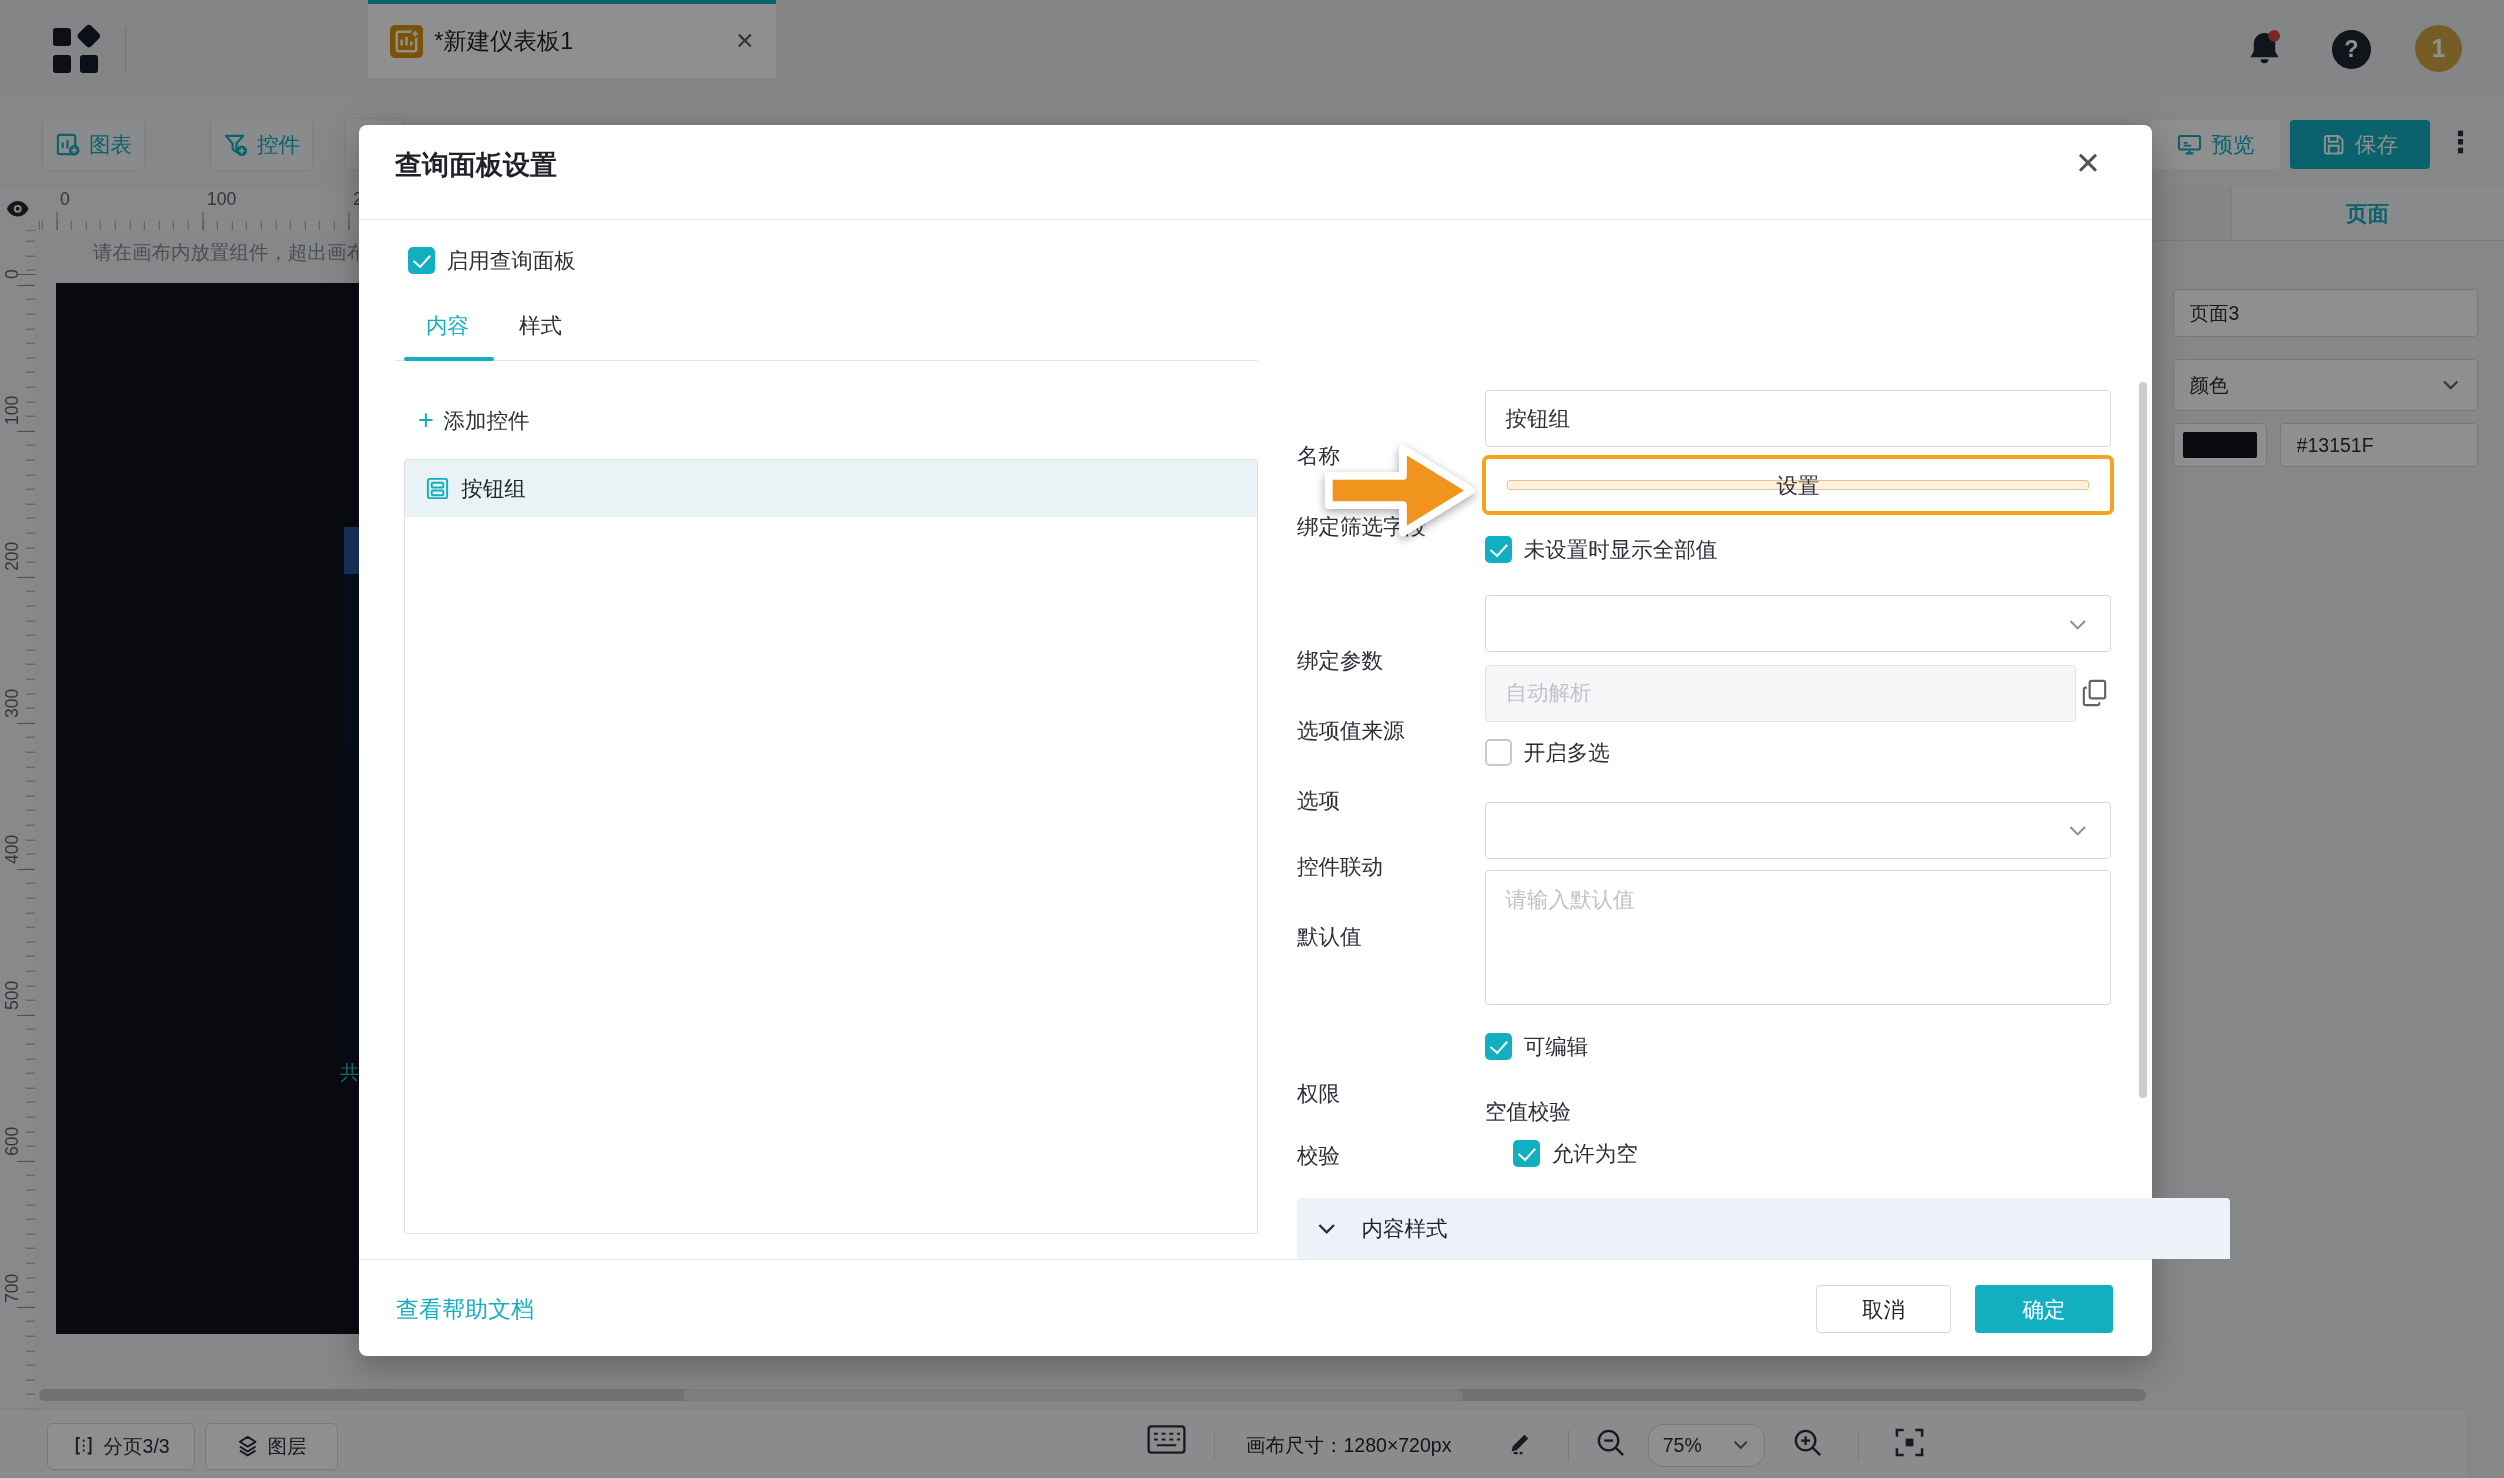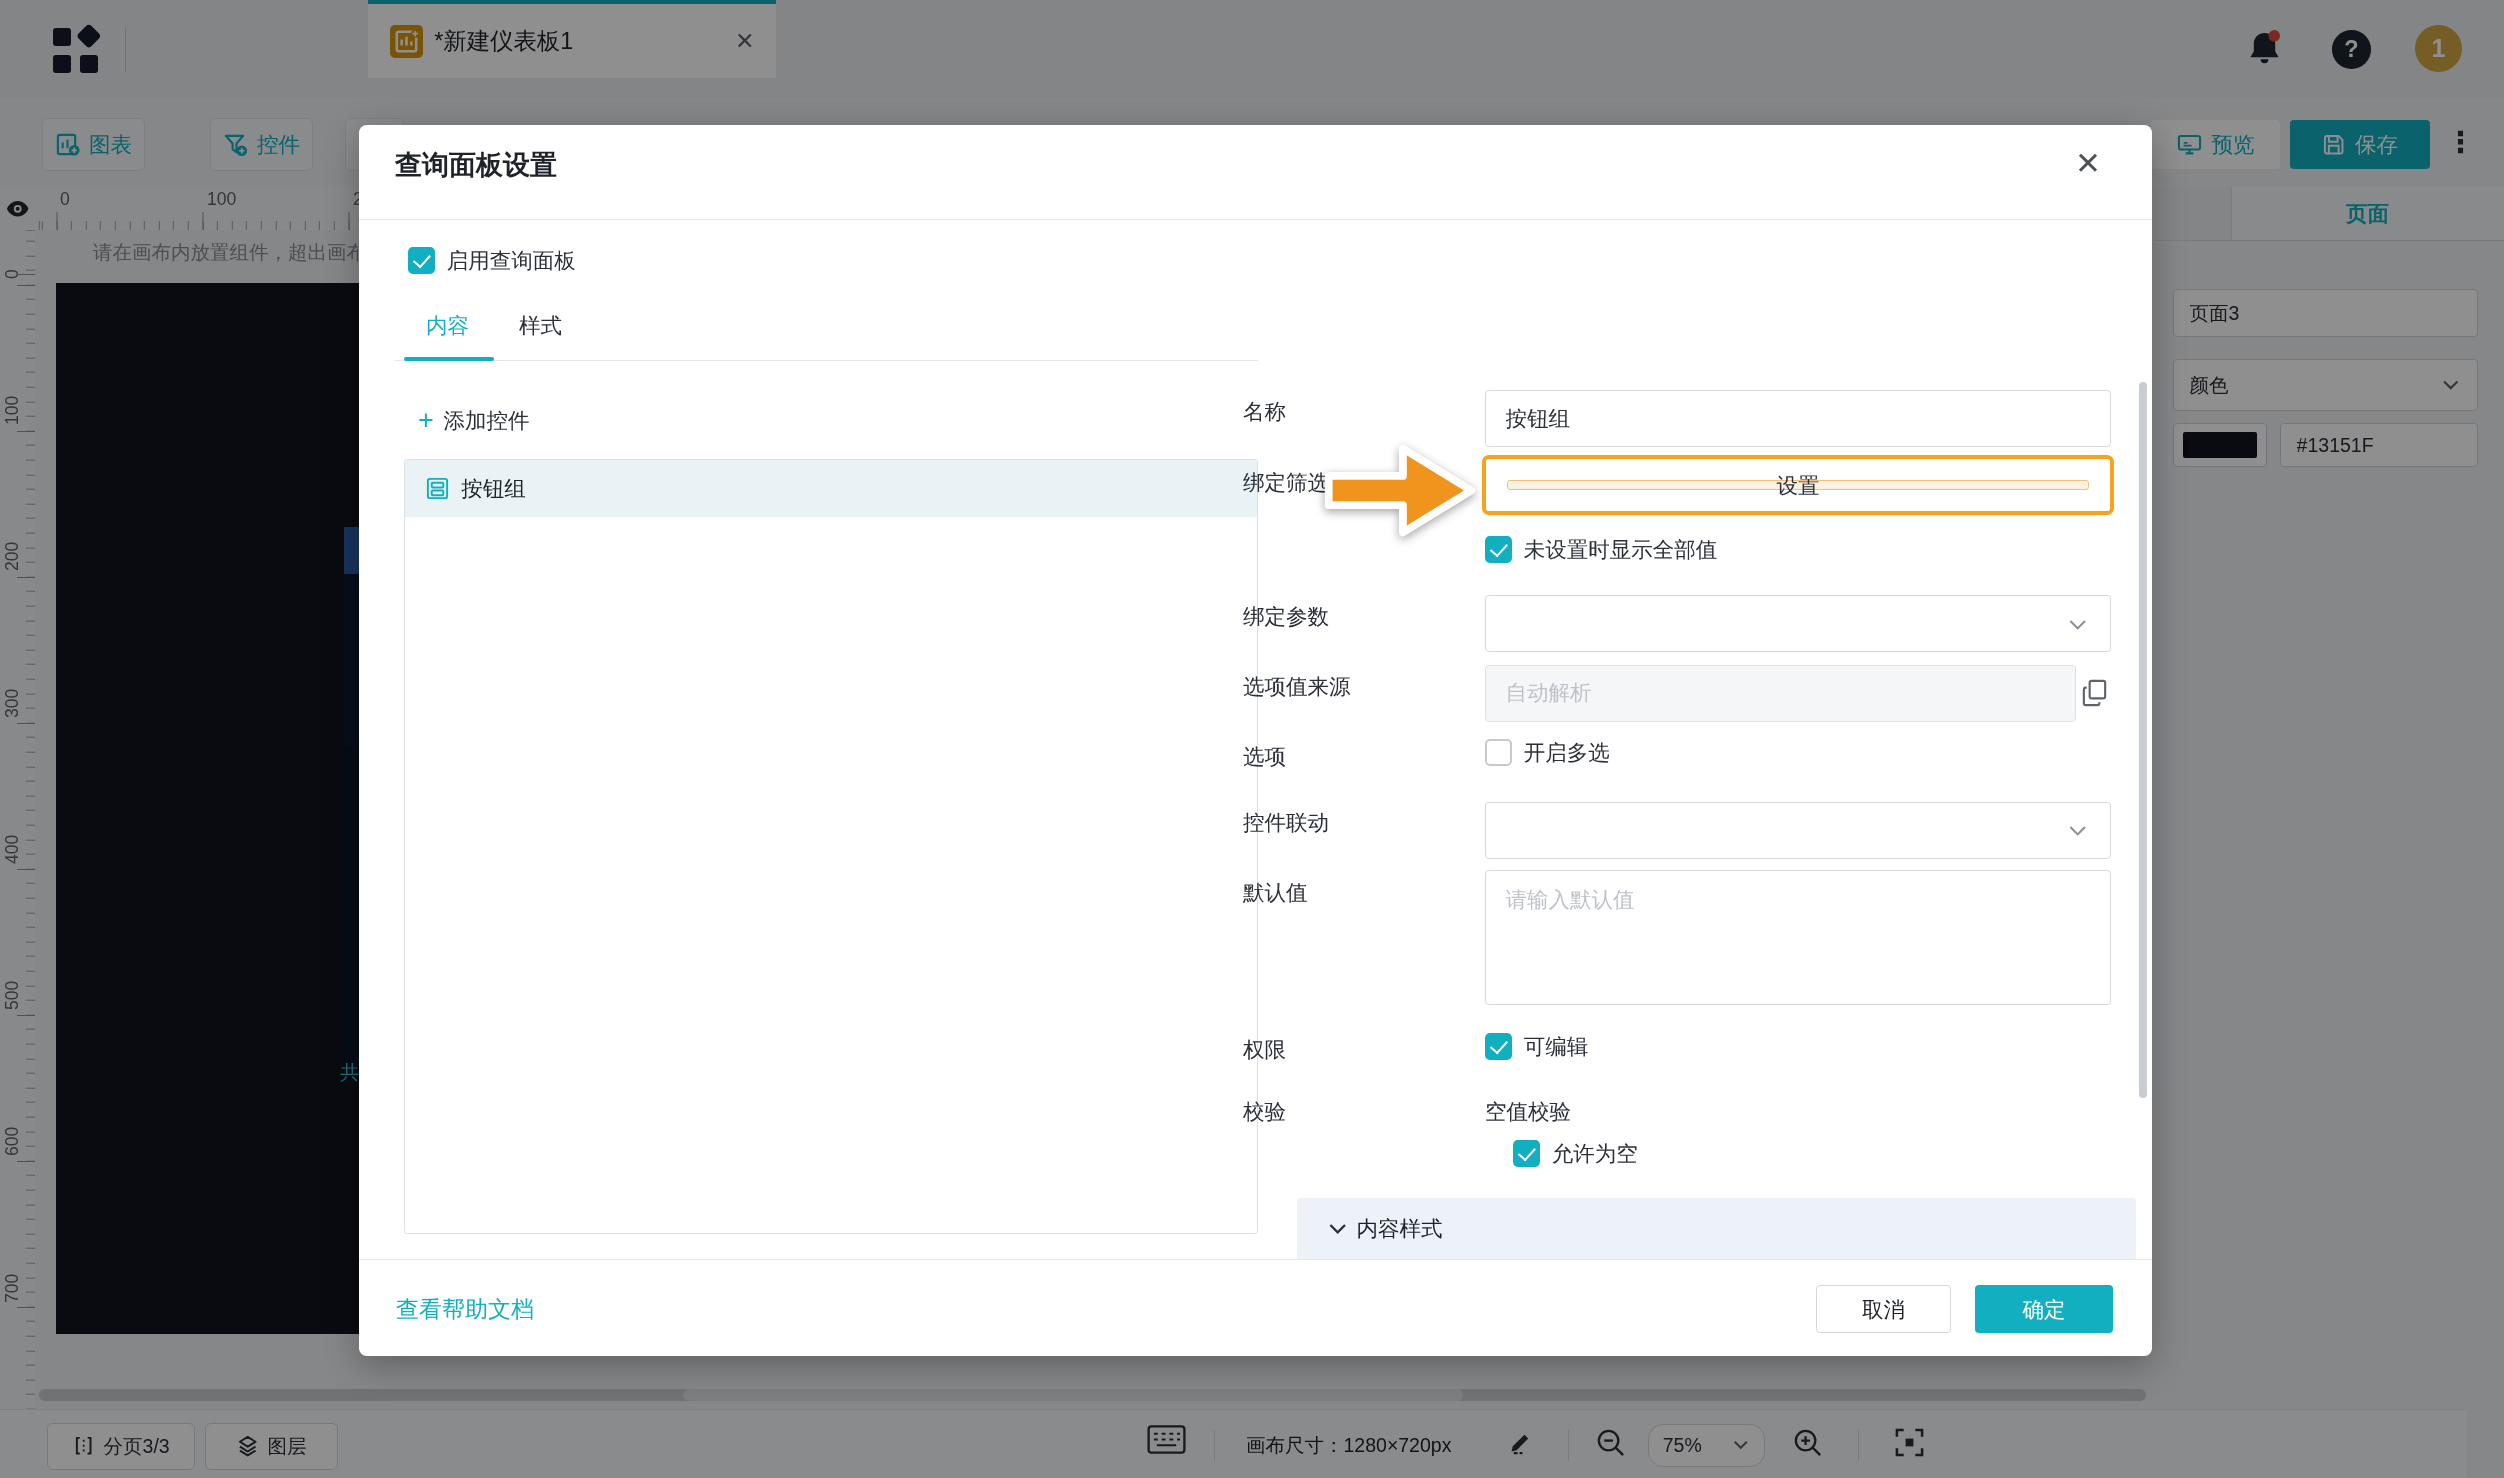--- a/index.html
+++ b/index.html
@@ -68,30 +68,30 @@
   .cb{width:27px;height:27px;border-radius:4.9px;box-sizing:border-box;flex:none;position:relative;}
   .cb.on{background:#12AFC0;}
   .cb.on::after{content:"";position:absolute;left:8.8px;top:3.9px;width:7.8px;height:13.7px;
     border:solid #fff;border-width:0 2.9px 2.9px 0;transform:rotate(42deg);}
   .cb.off{background:#fff;border:2px solid #C6C9CE;}
   .tab-txt{font-size:21.5px;}
   .listbox{position:absolute;left:45px;top:334px;width:854px;height:775px;background:#fff;
     border:1px solid #DEE0E3;border-radius:2.9px;box-sizing:border-box;}
   .list-item{height:57px;background:#E9F3F5;display:flex;align-items:center;gap:11.7px;padding:0 19.5px;
     font-size:21.5px;color:#1F2329;}
-  .frm-lbl{position:absolute;left:884px;font-size:21.5px;color:#2B2F38;white-space:nowrap;}
+  .frm-lbl{position:absolute;left:938px;font-size:21.5px;color:#2B2F38;white-space:nowrap;margin-top:44px;}
   .ipt{position:absolute;box-sizing:border-box;border:1px solid #D6D8DB;border-radius:3.9px;background:#fff;
     font-size:21.5px;color:#2B2F38;padding:0 19.5px;font-family:inherit;outline:none;}
   .ipt::placeholder,textarea.ipt::placeholder{color:#BFC3C9;}
   .ipt.dis{background:#F5F6F8;border-color:#DFE1E5;}
   .sel-chev{position:absolute;color:#8A8F99;}
   .cbrow{position:absolute;display:flex;align-items:center;gap:11.7px;}
   .cbrow .t{font-size:21.5px;color:#2B2F38;}
-  .style-sec{position:absolute;left:938px;top:1073px;width:839px;height:61px;background:#EDF2F8;
-    border-radius:3.9px 3.9px 0 0;display:flex;align-items:center;gap:7px;padding:0 29px;box-sizing:border-box;}
+  .style-sec{position:absolute;left:938px;top:1073px;width:933px;height:61px;background:#EDF2F8;
+    border-radius:3.9px 3.9px 0 0;display:flex;align-items:center;gap:23px;padding:0 18px;box-sizing:border-box;}
   .m-footer-line{position:absolute;left:0;top:1134px;width:100%;height:1px;background:#E7E8EA;}
   .m-btn{position:absolute;top:1160px;height:48px;border-radius:3.9px;font-size:21.5px;display:flex;
     align-items:center;justify-content:center;box-sizing:border-box;}
   .scroll-thumb{position:absolute;left:1780px;top:257px;width:7.8px;height:716px;border-radius:3.9px;background:#C9CCD0;}
   .teal{color:#12AFC0;}
   
   .hl-ring{position:absolute;left:1123px;top:330px;width:632px;height:60px;border:4.9px solid #F6A41F;
     border-radius:6.8px;background:#FFFFFF;box-sizing:border-box;padding:21px;}
   .hl-inner{width:100%;height:100%;background:#FBF1E2;border:1px solid #EFC07E;border-radius:2.9px;
     display:flex;align-items:center;justify-content:center;font-size:21.5px;color:#2B2F38;box-sizing:border-box;}

